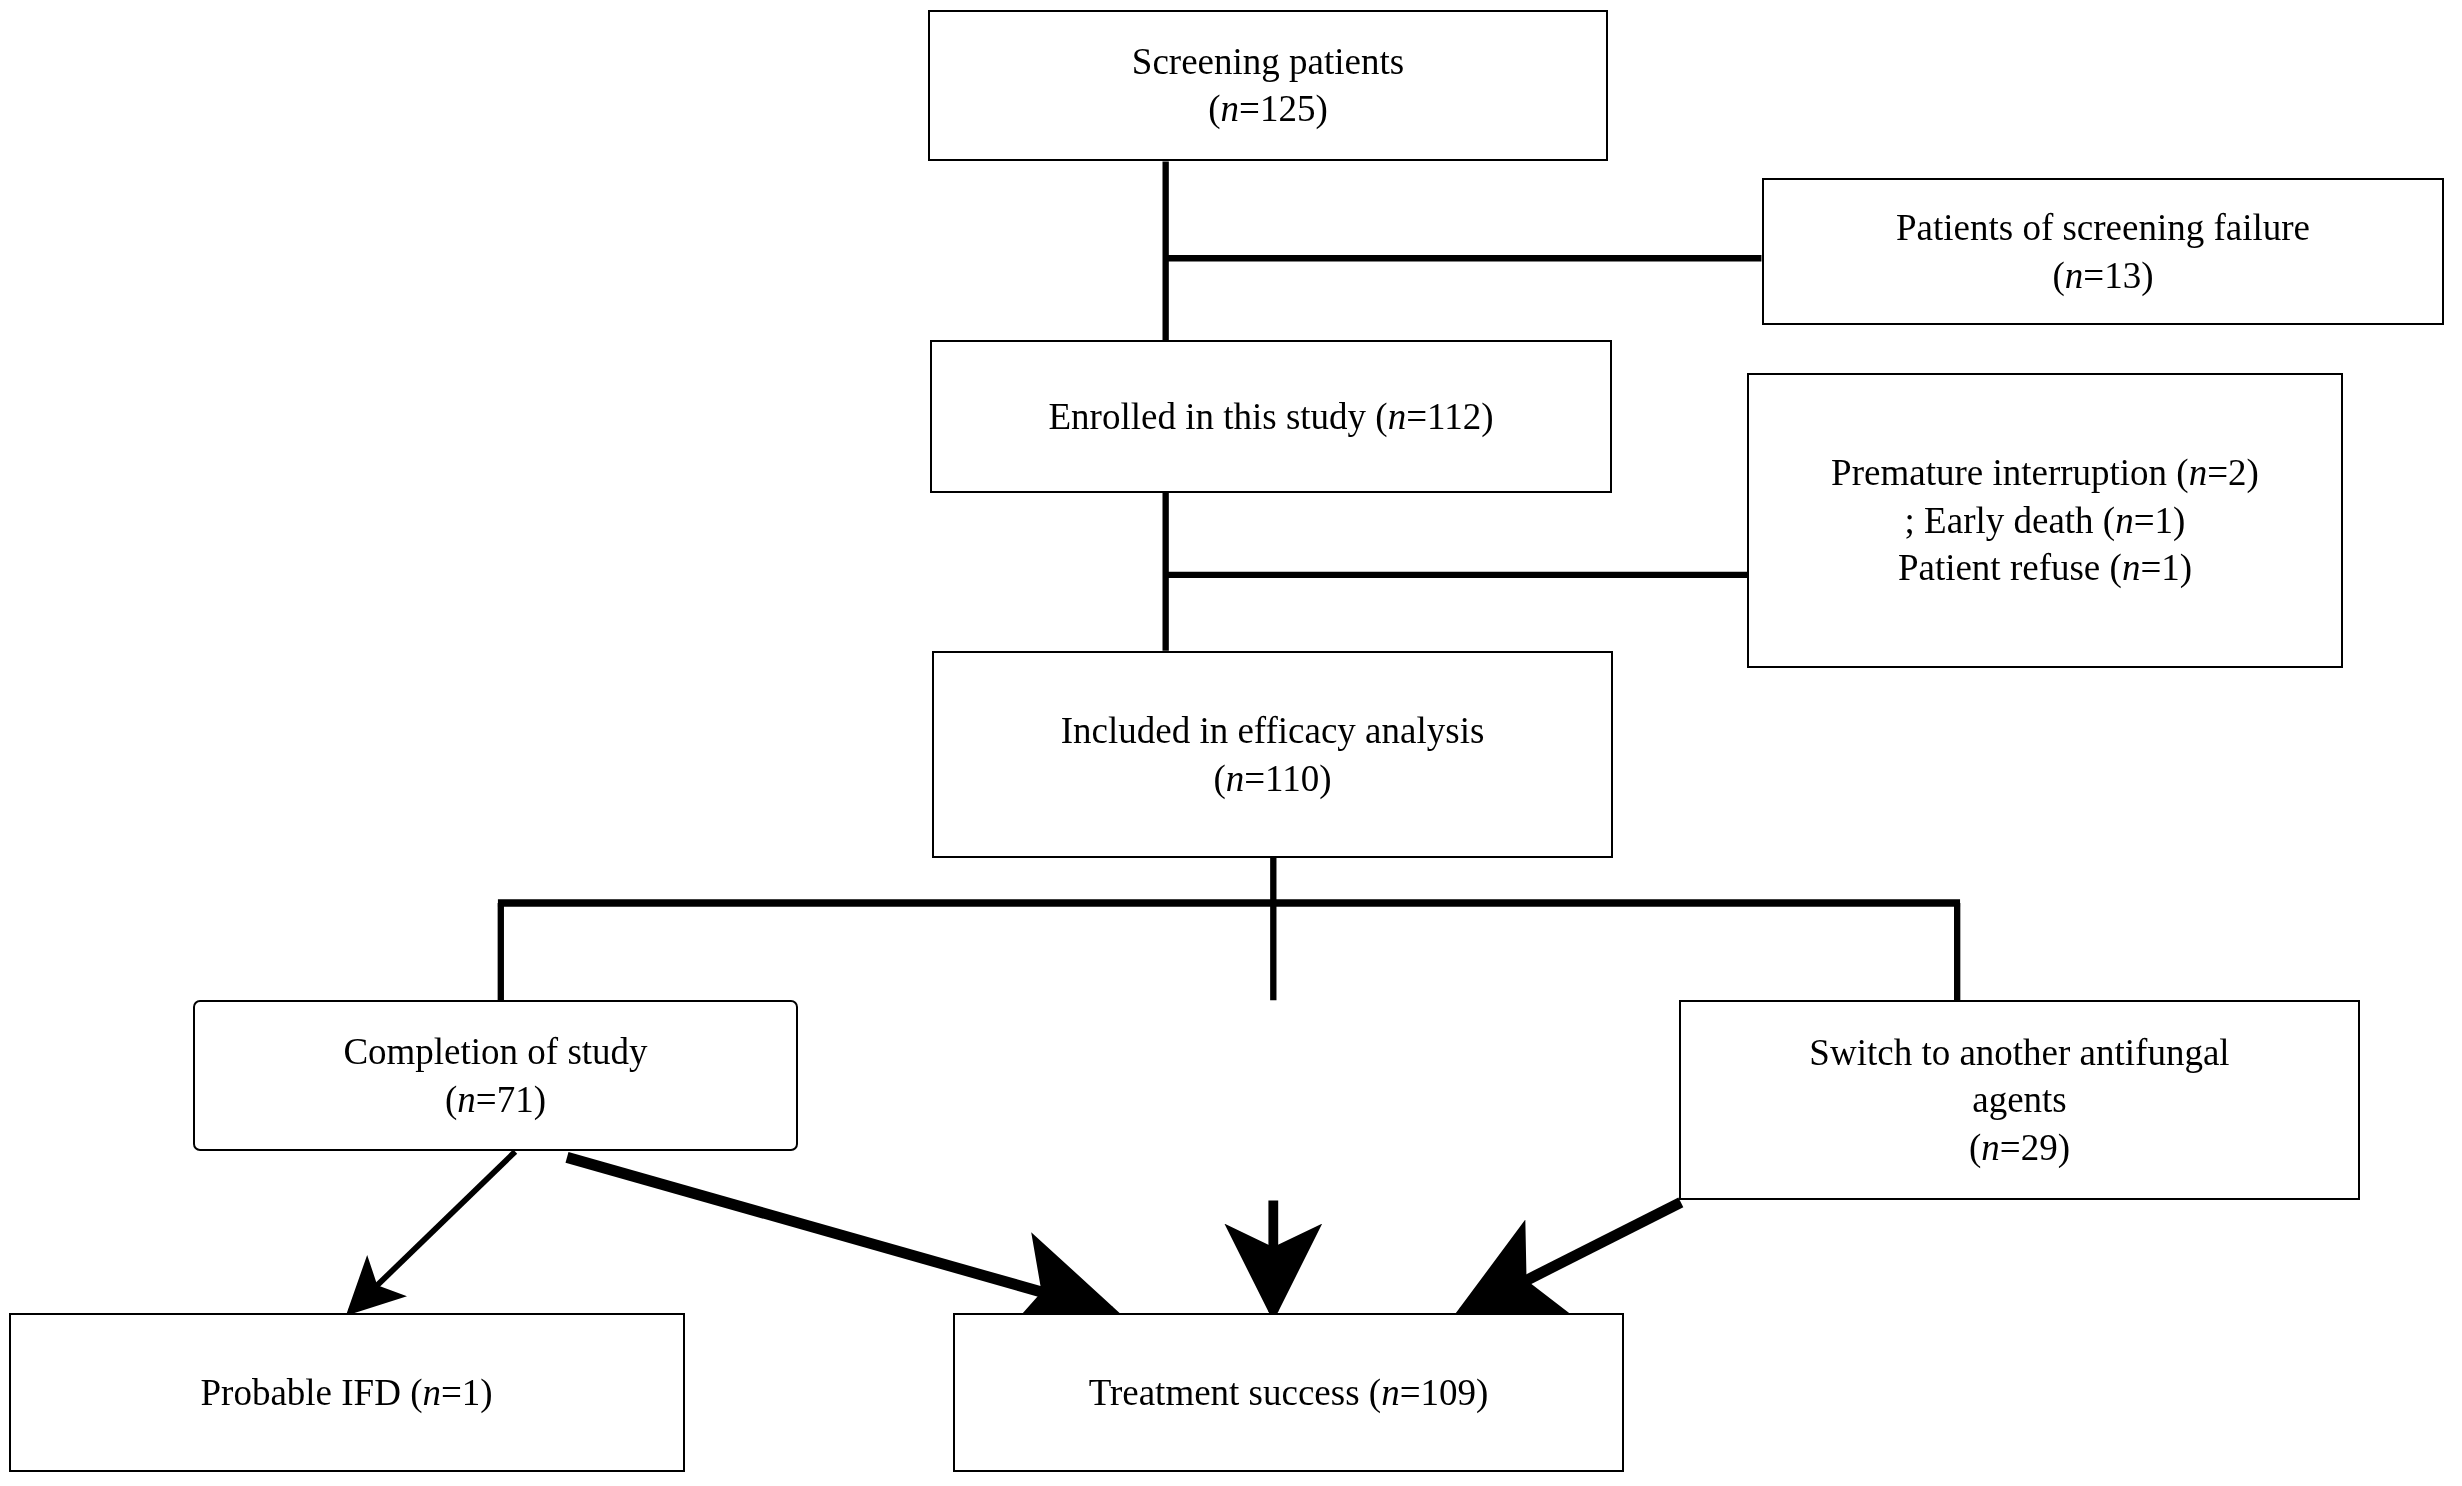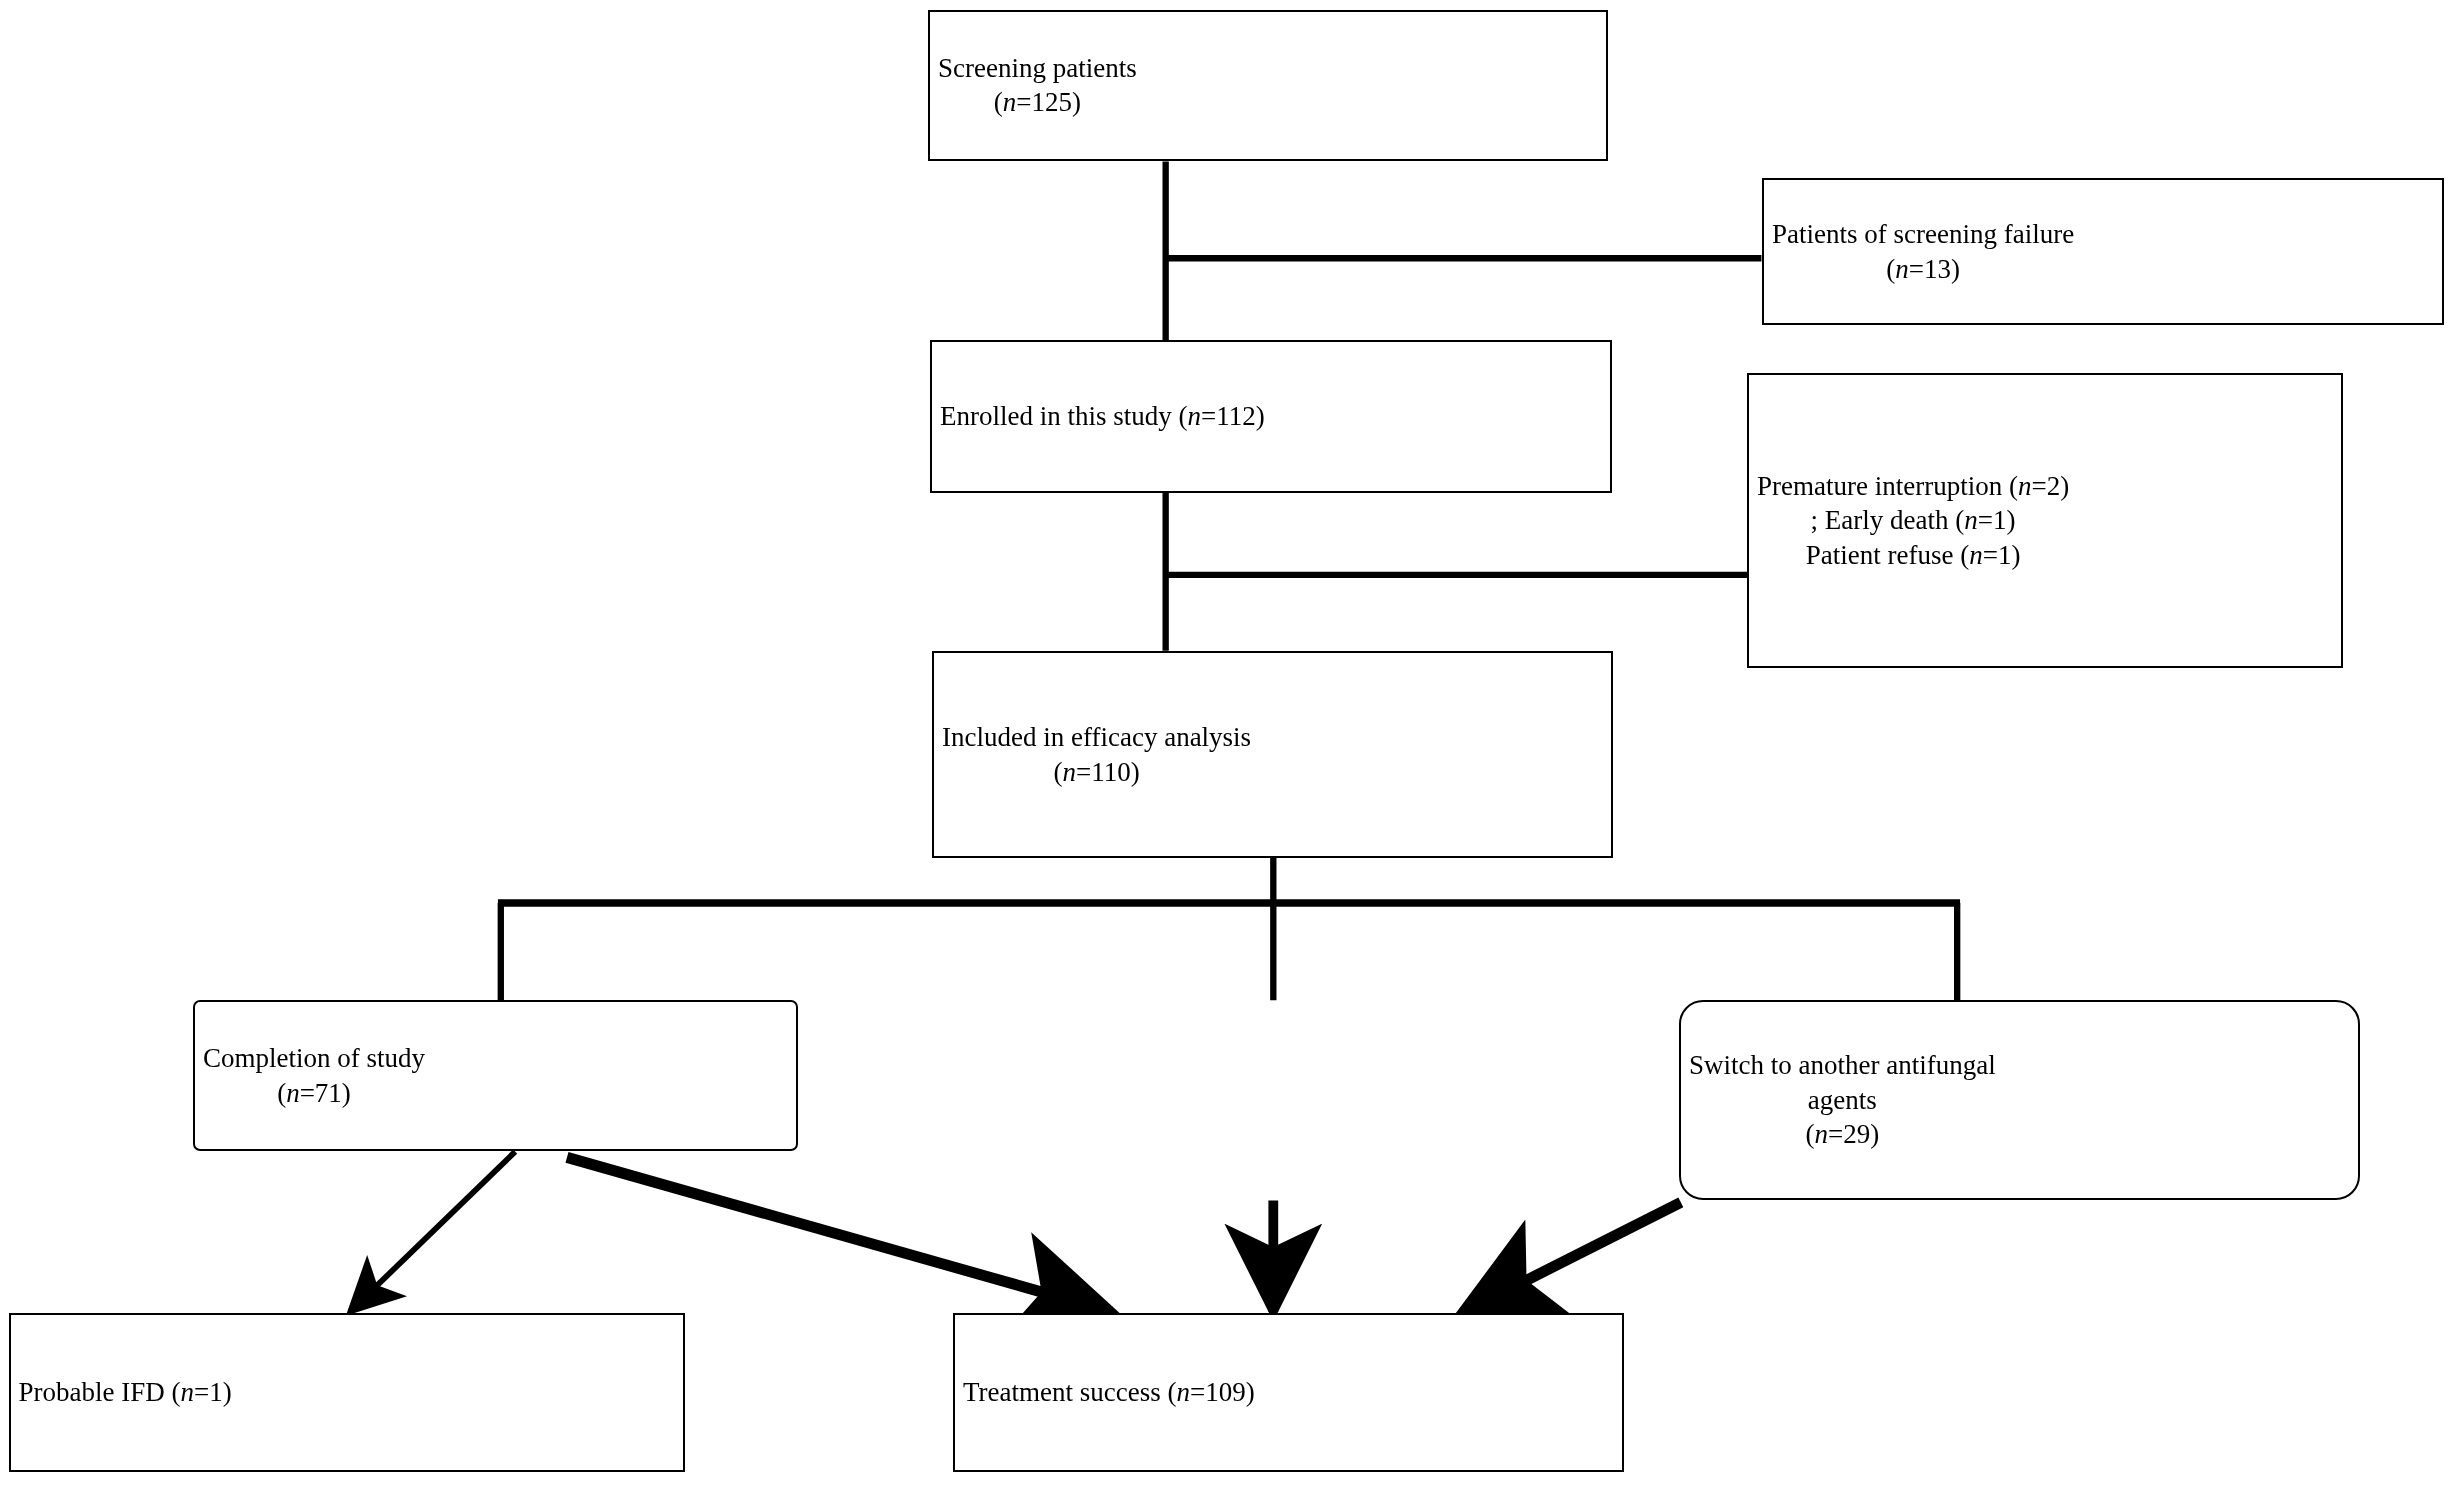--- a/index.html
+++ b/index.html
@@ -11,24 +11,24 @@
     overflow:hidden;
   }
   #edges{position:absolute;left:0;top:0;width:2462px;height:1487px;}
   .node{
     position:absolute;
     box-sizing:border-box;
     border:2.9px solid #000000;
     background:#ffffff;
     display:flex;
     align-items:center;
-    justify-content:flex-start;
+    justify-content:center;
     text-align:center;
     color:#000000;
-    font-size:27px;
+    font-size:37px;
     line-height:1.28;
     z-index:2;
   }
   .node .txt{display:block;padding:0 8px;}
   .node .ln{display:block;white-space:nowrap;}
   em.n{font-style:italic;}
 </style>
 </head>
 <body>
 
@@ -97,21 +97,21 @@
   </div>
 
   <div class="node" style="left:193px;top:1000px;width:605px;height:151px;border-radius:7px;">
     <span class="txt">
       <span class="ln">Completion of study</span>
       <span class="ln">(<em class="n">n</em>=71)</span>
     </span>
   </div>
 
 
-  <div class="node" style="left:1679px;top:1000px;width:681px;height:200px;border-radius:24px;">
+  <div class="node" style="left:1679px;top:1000px;width:681px;height:200px;">
     <span class="txt">
       <span class="ln">Switch to another antifungal</span>
       <span class="ln">agents</span>
       <span class="ln">(<em class="n">n</em>=29)</span>
     </span>
   </div>
 
   <div class="node" style="left:8.6px;top:1313px;width:676px;height:159px;">
     <span class="txt">
       <span class="ln">Probable IFD (<em class="n">n</em>=1)</span>

